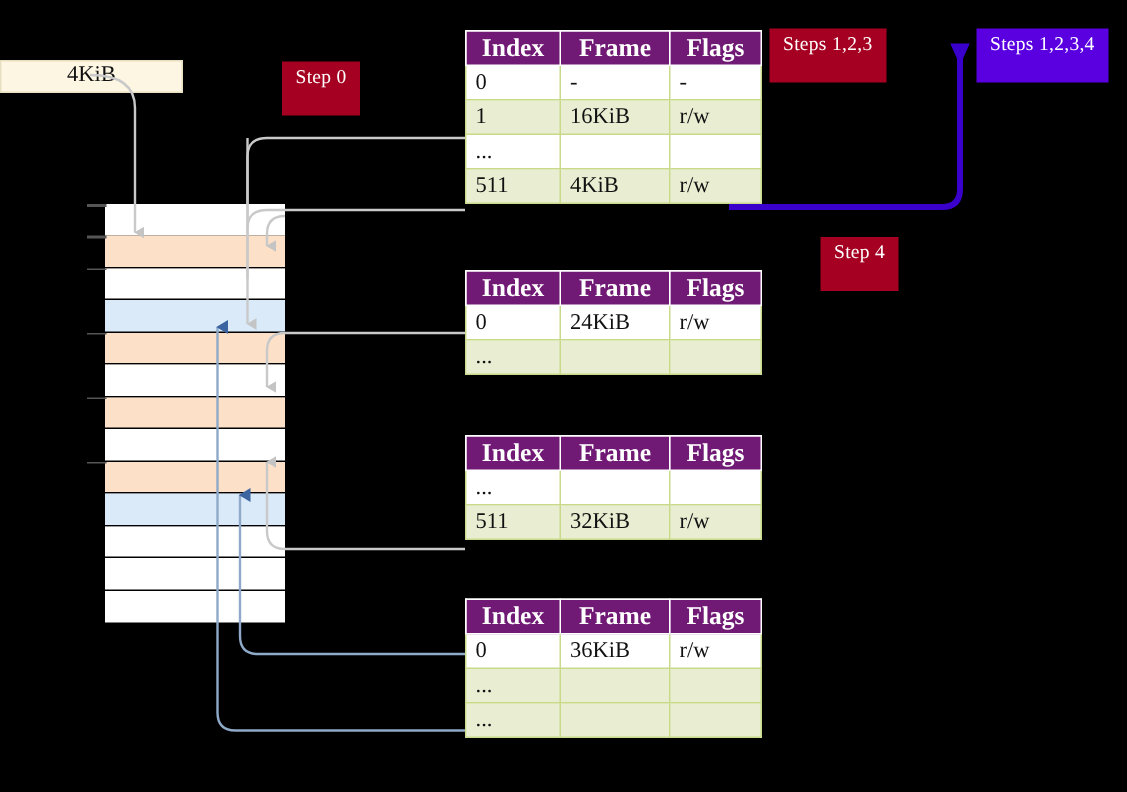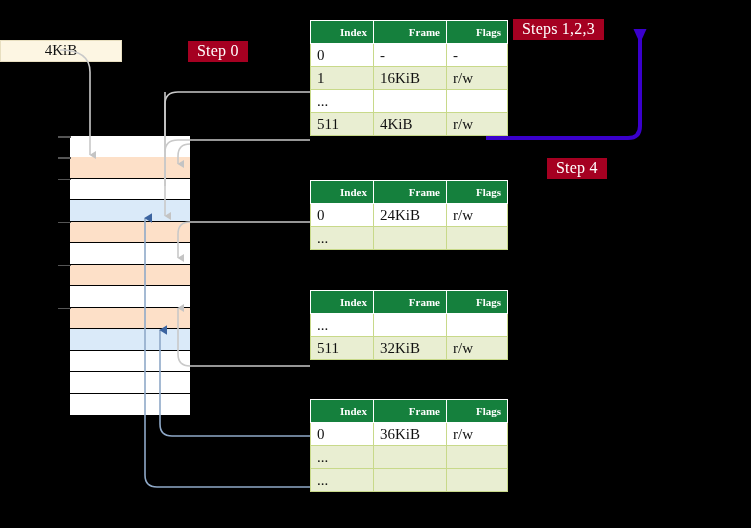--- a/index.html
+++ b/index.html
@@ -1,21 +1,21 @@
 <!DOCTYPE html>
 <html><head>
 <meta charset="utf-8">
 <style>
   html,body{margin:0;padding:0;background:#000;}
   body{width:751px;height:528px;position:relative;overflow:hidden;
        font-family:"Liberation Serif",serif;color:#fff;}
   .stage{position:absolute;left:0;top:0;width:751px;height:528px;}
 
   
-  .badge{position:absolute;padding:2px 9px 3px 9px;font-size:16px;line-height:16px;
+  .badge{position:absolute;padding:2px 9px 18px 9px;font-size:13px;line-height:16px;
          white-space:nowrap;letter-spacing:.2px;}
   .badge.red{background:#a50021;color:#ffffff;}
   .badge.blue{background:#5a00e0;color:#ffffff;}
 
   
   .kib-box{position:absolute;background:#fdf6e3;border:1px solid #e8dfc0;
            color:#111;text-align:center;font-size:15px;line-height:19px;}
 
   
   .memcol{position:absolute;left:70px;top:136px;width:120px;height:279px;
@@ -25,23 +25,23 @@
   .memrow.last{border-bottom:none;}
   .m-white{background:#ffffff;}
   .m-peach{background:#fde0c8;}
   .m-blue{background:#daeaf9;}
   .tick{position:absolute;height:1.5px;background:#555;left:58px;width:13px;}
 
   
   .ptable{position:absolute;border-collapse:collapse;
           font-size:15px;line-height:18px;color:#111;background:#fff;
           border:1px solid #b5cc3a;}
-  .ptable th{background:#15803d;color:#ffffff;font-weight:bold;
-             text-align:right;padding:2px 6px;border:1px solid #ffffff;
-             font-size:11px;}
+  .ptable th{background:#701a75;color:#ffffff;font-weight:bold;
+             text-align:center;padding:2px 6px;border:1px solid #ffffff;
+             font-size:17px;}
   .ptable td{padding:2px 6px;border:1px solid #c8d98a;height:18px;
              box-sizing:content-box;}
   .ptable tr.odd td{background:#ffffff;}
   .ptable tr.even td{background:#e9eed2;}
   .ptable td.hl{background:#fdfdb0;}
   .w-idx{width:50px;}
   .w-frm{width:60px;}
   .w-flg{width:48px;}
 
   svg.wires{position:absolute;left:0;top:0;width:751px;height:528px;
@@ -49,20 +49,21 @@
 </style>
 </head>
 <body>
 
 <div class="stage">
 
   <div class="kib-box" style="left:0px;top:40px;width:120px;height:20px;">4KiB</div>
 
   <div class="badge red" style="left:188px;top:41px;">Step 0</div>
   <div class="badge red" style="left:513px;top:19px;">Steps 1,2,3</div>
+  <div class="badge blue" style="left:651px;top:19px;">Steps 1,2,3,4</div>
   <div class="badge red" style="left:520px;top:158px;margin-left:27px;">Step 4</div>
 
   <div class="memcol"></div>
   <div id="memrows">
       <div class="memrow m-white" style="left: 70px; top: 136px; position: absolute;"></div>
       <div class="tick" style="top: 136px; position: absolute;"></div>
       <div class="memrow m-peach" style="left: 70px; top: 157.46px; position: absolute;"></div>
       <div class="tick" style="top: 157.46px; position: absolute;"></div>
       <div class="memrow m-white" style="left: 70px; top: 178.92px; position: absolute;"></div>
       <div class="tick" style="top: 178.92px; position: absolute;"></div>

